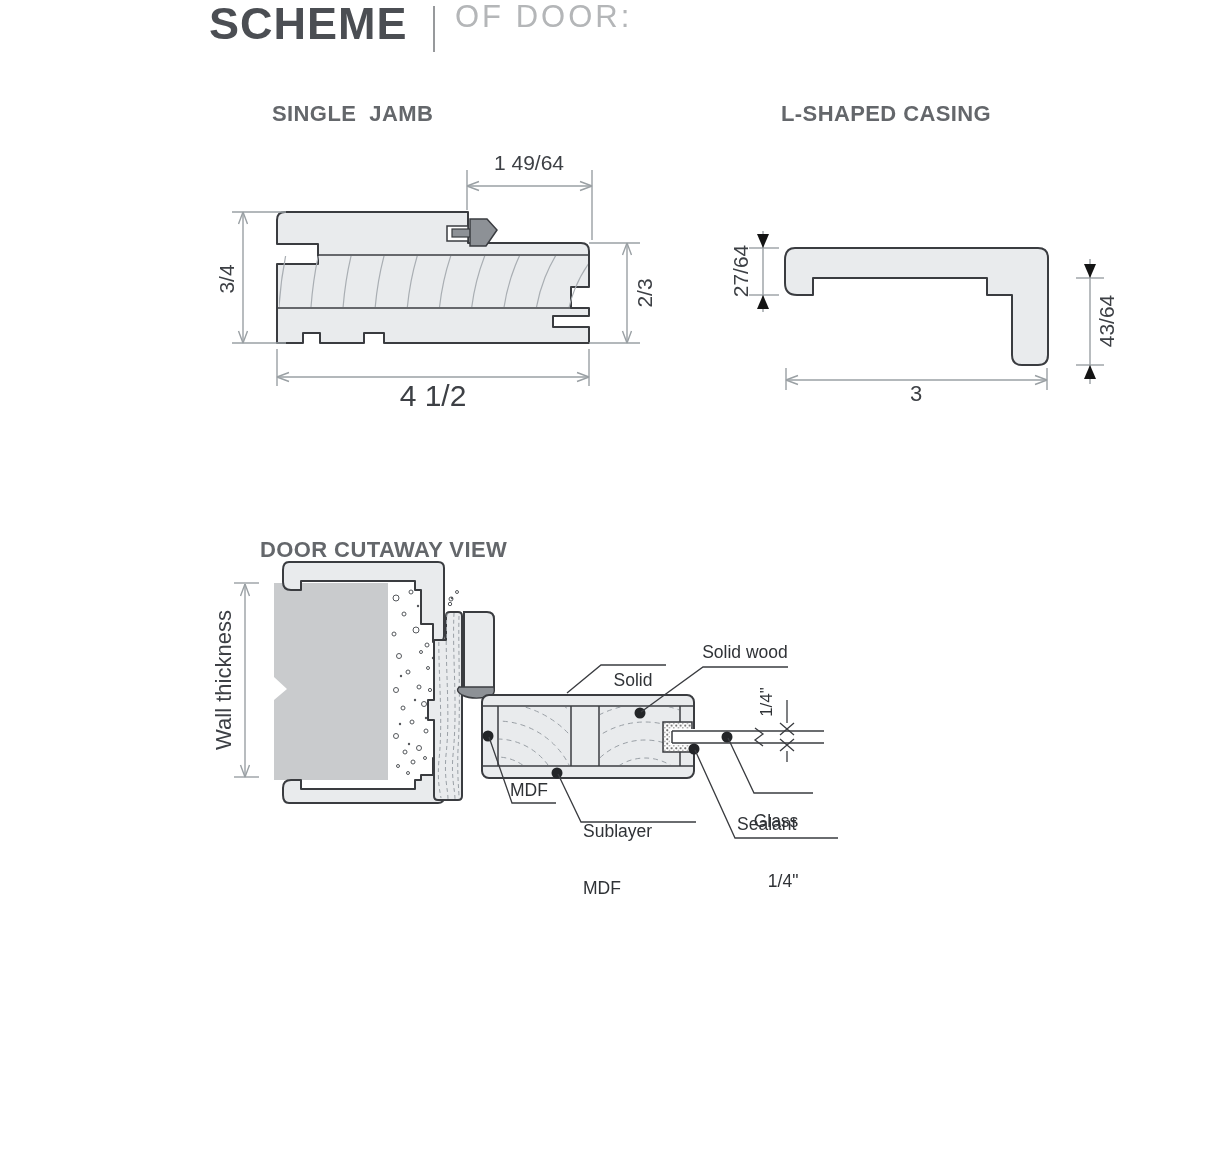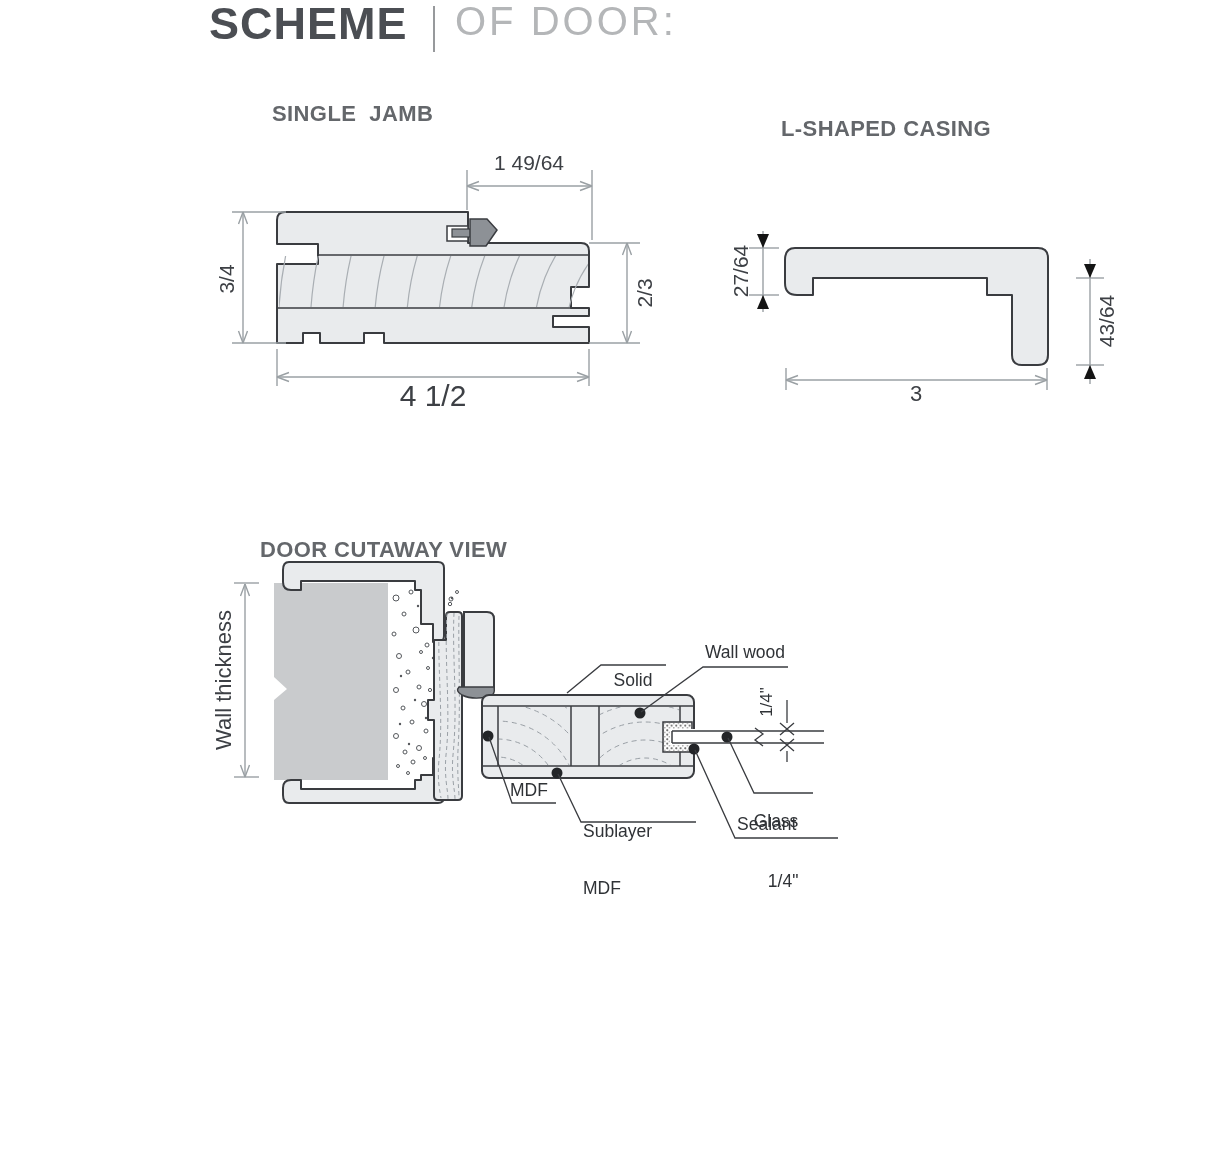--- a/index.html
+++ b/index.html
@@ -1,21 +1,21 @@
 <!DOCTYPE html>
 <html><head>
 <meta charset="utf-8">
 <style>
   html,body{margin:0;padding:0;background:#fff;}
   #canvas{position:relative;width:1214px;height:1149px;background:#ffffff;overflow:hidden;
           font-family:"Liberation Sans",sans-serif;}
   svg{position:absolute;left:0;top:0;}
   .t{position:absolute;white-space:pre;color:#3d4045;line-height:1;}
   .hdr-bold{font-size:45px;font-weight:bold;color:#4b4e53;letter-spacing:1px;}
-  .hdr-light{font-size:40px;font-weight:300;color:#b4b6b8;letter-spacing:3px;}
+  .hdr-light{font-size:31px;font-weight:300;color:#b4b6b8;letter-spacing:3px;}
   .hdr-div{position:absolute;width:2px;height:46px;background:#97999c;}
   .sec{font-size:22px;font-weight:bold;color:#64676b;letter-spacing:.4px;}
   .dim{font-size:21px;color:#3d4045;}
   .lbl{font-size:17.5px;color:#2f3236;}
   .cx{transform:translateX(-50%);}
   .rot{transform:translate(-50%,-50%) rotate(-90deg);}
   .two{line-height:20px;text-align:right;}
 </style>
 </head>
 <body>
@@ -255,31 +255,31 @@
     <div class="hdr-div" style="left:433px;top:6px;"></div>
     <span class="t hdr-light" style="left:455px;top:1px;">OF DOOR:</span>
   </header>
 
   <span class="t sec" style="left:272px;top:103px;">SINGLE  JAMB</span>
   <span class="t dim cx" style="left:529px;top:152px;">1 49/64</span>
   <span class="t dim rot" style="left:226px;top:279px;">3/4</span>
   <span class="t dim rot" style="left:644px;top:293px;">2/3</span>
   <span class="t dim cx" style="left:433px;top:381px;font-size:30px;">4 1/2</span>
 
-  <span class="t sec" style="left:781px;top:103px;margin-top:15px;">L-SHAPED CASING</span>
+  <span class="t sec" style="left:781px;top:103px;">L-SHAPED CASING</span>
   <span class="t dim rot" style="left:740px;top:271px;">27/64</span>
   <span class="t dim rot" style="left:1106px;top:321px;">43/64</span>
   <span class="t dim cx" style="left:916px;top:383px;font-size:22px;">3</span>
 
   <span class="t sec" style="left:260px;top:499px;margin-top:40px;">DOOR CUTAWAY VIEW</span>
   <span class="t dim rot" style="left:224px;top:680px;font-size:22px;">Wall thickness</span>
   <span class="t lbl rot" style="left:766px;top:702px;font-size:17px;">1/4"</span>
 
   <span class="t lbl cx" style="left:633px;top:672px;">Solid</span>
-  <span class="t lbl cx" style="left:745px;top:644px;">Wall wood</span>
+  <span class="t lbl cx" style="left:745px;top:644px;">Solid wood</span>
   <span class="t lbl" style="left:510px;top:782px;">MDF</span>
   <div class="t lbl" style="left:583px;top:784px;line-height:19px;">
     <div>Sublayer</div>
     <div>MDF</div>
   </div>
   <div class="t lbl two cx" style="left:776px;top:771px;">
     <div>Glass</div>
     <div>1/4"</div>
   </div>
   <span class="t lbl" style="left:737px;top:816px;">Sealant</span>

